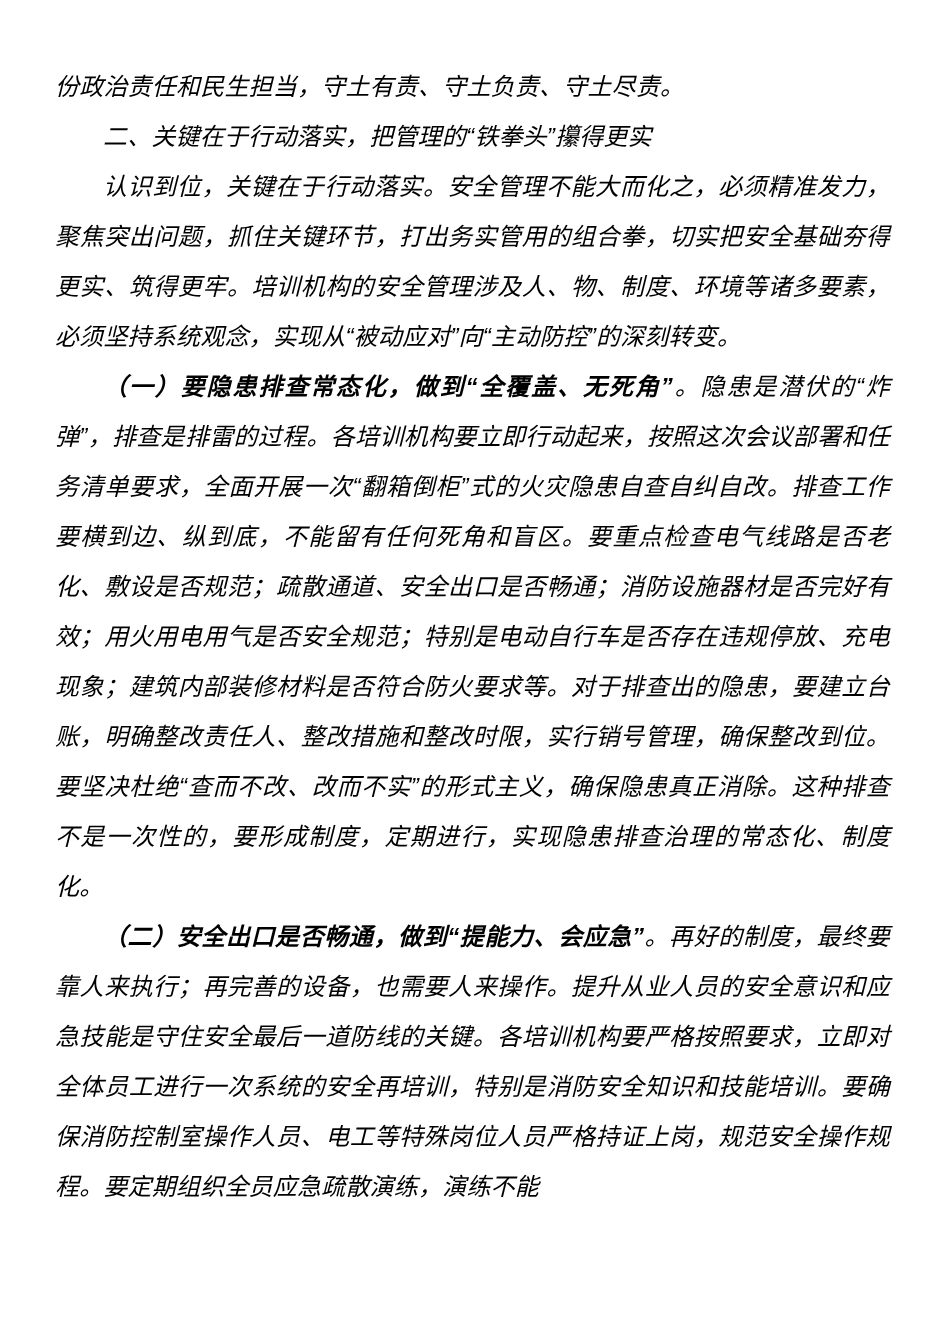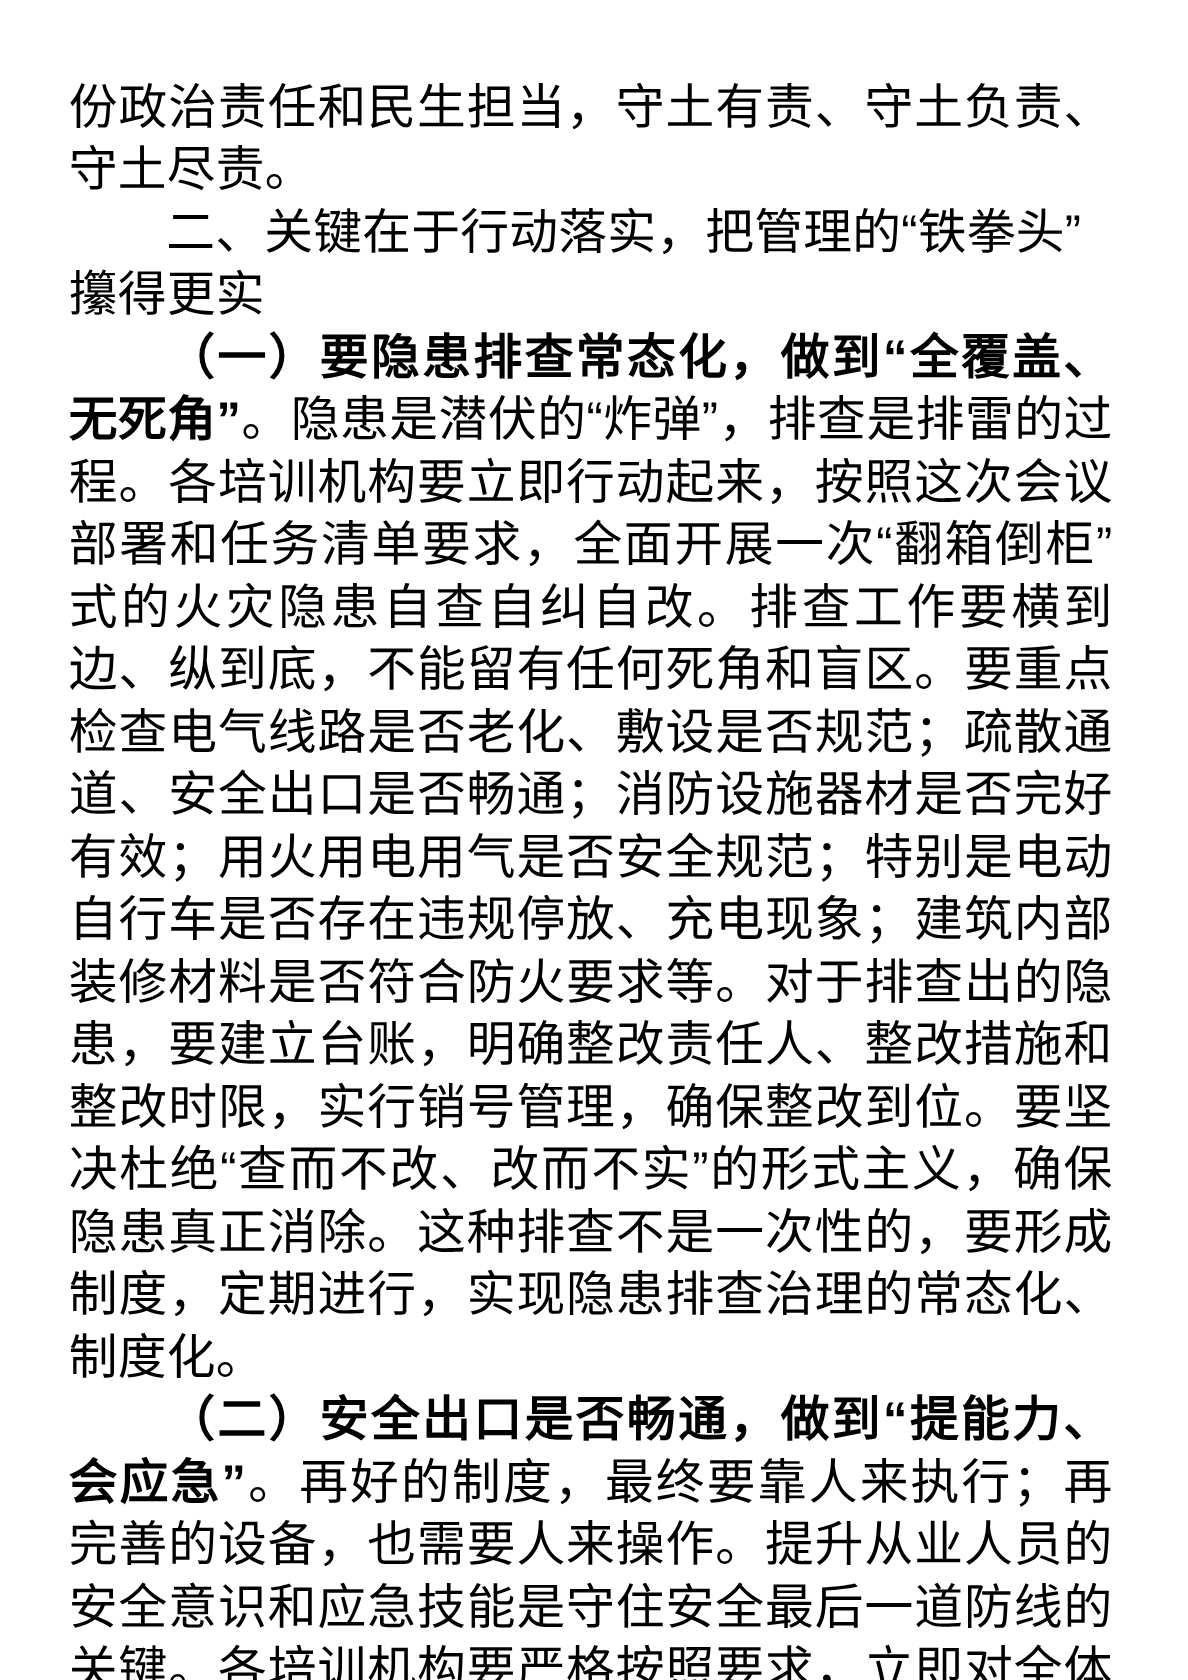--- a/index.html
+++ b/index.html
@@ -26,29 +26,30 @@
     background: #ffffff;
   }
 
   .doc-body {
     width: 835px;
   }
 
   
   p.para {
     margin: 0 0 0 0;
-    font-size: 39px;
+    font-size: 24px;
     line-height: 50px;
     letter-spacing: 0.2px;
     text-align: justify;
     text-justify: inter-character;
     text-align-last: left;
     word-break: break-all;
     white-space: normal;
     font-weight: 400;
+    font-style: italic;
   }
 
   
   p.para.cont {
     text-indent: 0;
   }
 
   
   p.para.indent {
     text-indent: 2em;
@@ -72,19 +73,20 @@
 </head>
 <body>
 
 <div id="page">
   <div class="doc-body">
 
     <p class="para cont">份政治责任和民生担当，守土有责、守土负责、守土尽责。</p>
 
     <p class="para section-heading">二、关键在于行动落实，把管理的“铁拳头”攥得更实</p>
 
+    <p class="para indent">认识到位，关键在于行动落实。安全管理不能大而化之，必须精准发力，聚焦突出问题，抓住关键环节，打出务实管用的组合拳，切实把安全基础夯得更实、筑得更牢。培训机构的安全管理涉及人、物、制度、环境等诸多要素，必须坚持系统观念，实现从“被动应对”向“主动防控”的深刻转变。</p>
 
     <p class="para indent"><span class="run lead-bold">（一）要隐患排查常态化，做到“全覆盖、无死角”</span><span class="run">。隐患是潜伏的“炸弹”，排查是排雷的过程。各培训机构要立即行动起来，按照这次会议部署和任务清单要求，全面开展一次“翻箱倒柜”式的火灾隐患自查自纠自改。排查工作要横到边、纵到底，不能留有任何死角和盲区。要重点检查电气线路是否老化、敷设是否规范；疏散通道、安全出口是否畅通；消防设施器材是否完好有效；用火用电用气是否安全规范；特别是电动自行车是否存在违规停放、充电现象；建筑内部装修材料是否符合防火要求等。对于排查出的隐患，要建立台账，明确整改责任人、整改措施和整改时限，实行销号管理，确保整改到位。要坚决杜绝“查而不改、改而不实”的形式主义，确保隐患真正消除。这种排查不是一次性的，要形成制度，定期进行，实现隐患排查治理的常态化、制度化。</span></p>
 
     <p class="para indent"><span class="run lead-bold">（二）安全出口是否畅通，做到“提能力、会应急”</span><span class="run">。再好的制度，最终要靠人来执行；再完善的设备，也需要人来操作。提升从业人员的安全意识和应急技能是守住安全最后一道防线的关键。各培训机构要严格按照要求，立即对全体员工进行一次系统的安全再培训，特别是消防安全知识和技能培训。要确保消防控制室操作人员、电工等特殊岗位人员严格持证上岗，规范安全操作规程。要定期组织全员应急疏散演练，演练不能</span></p>
 
   </div>
 </div>
 
 </body></html>

